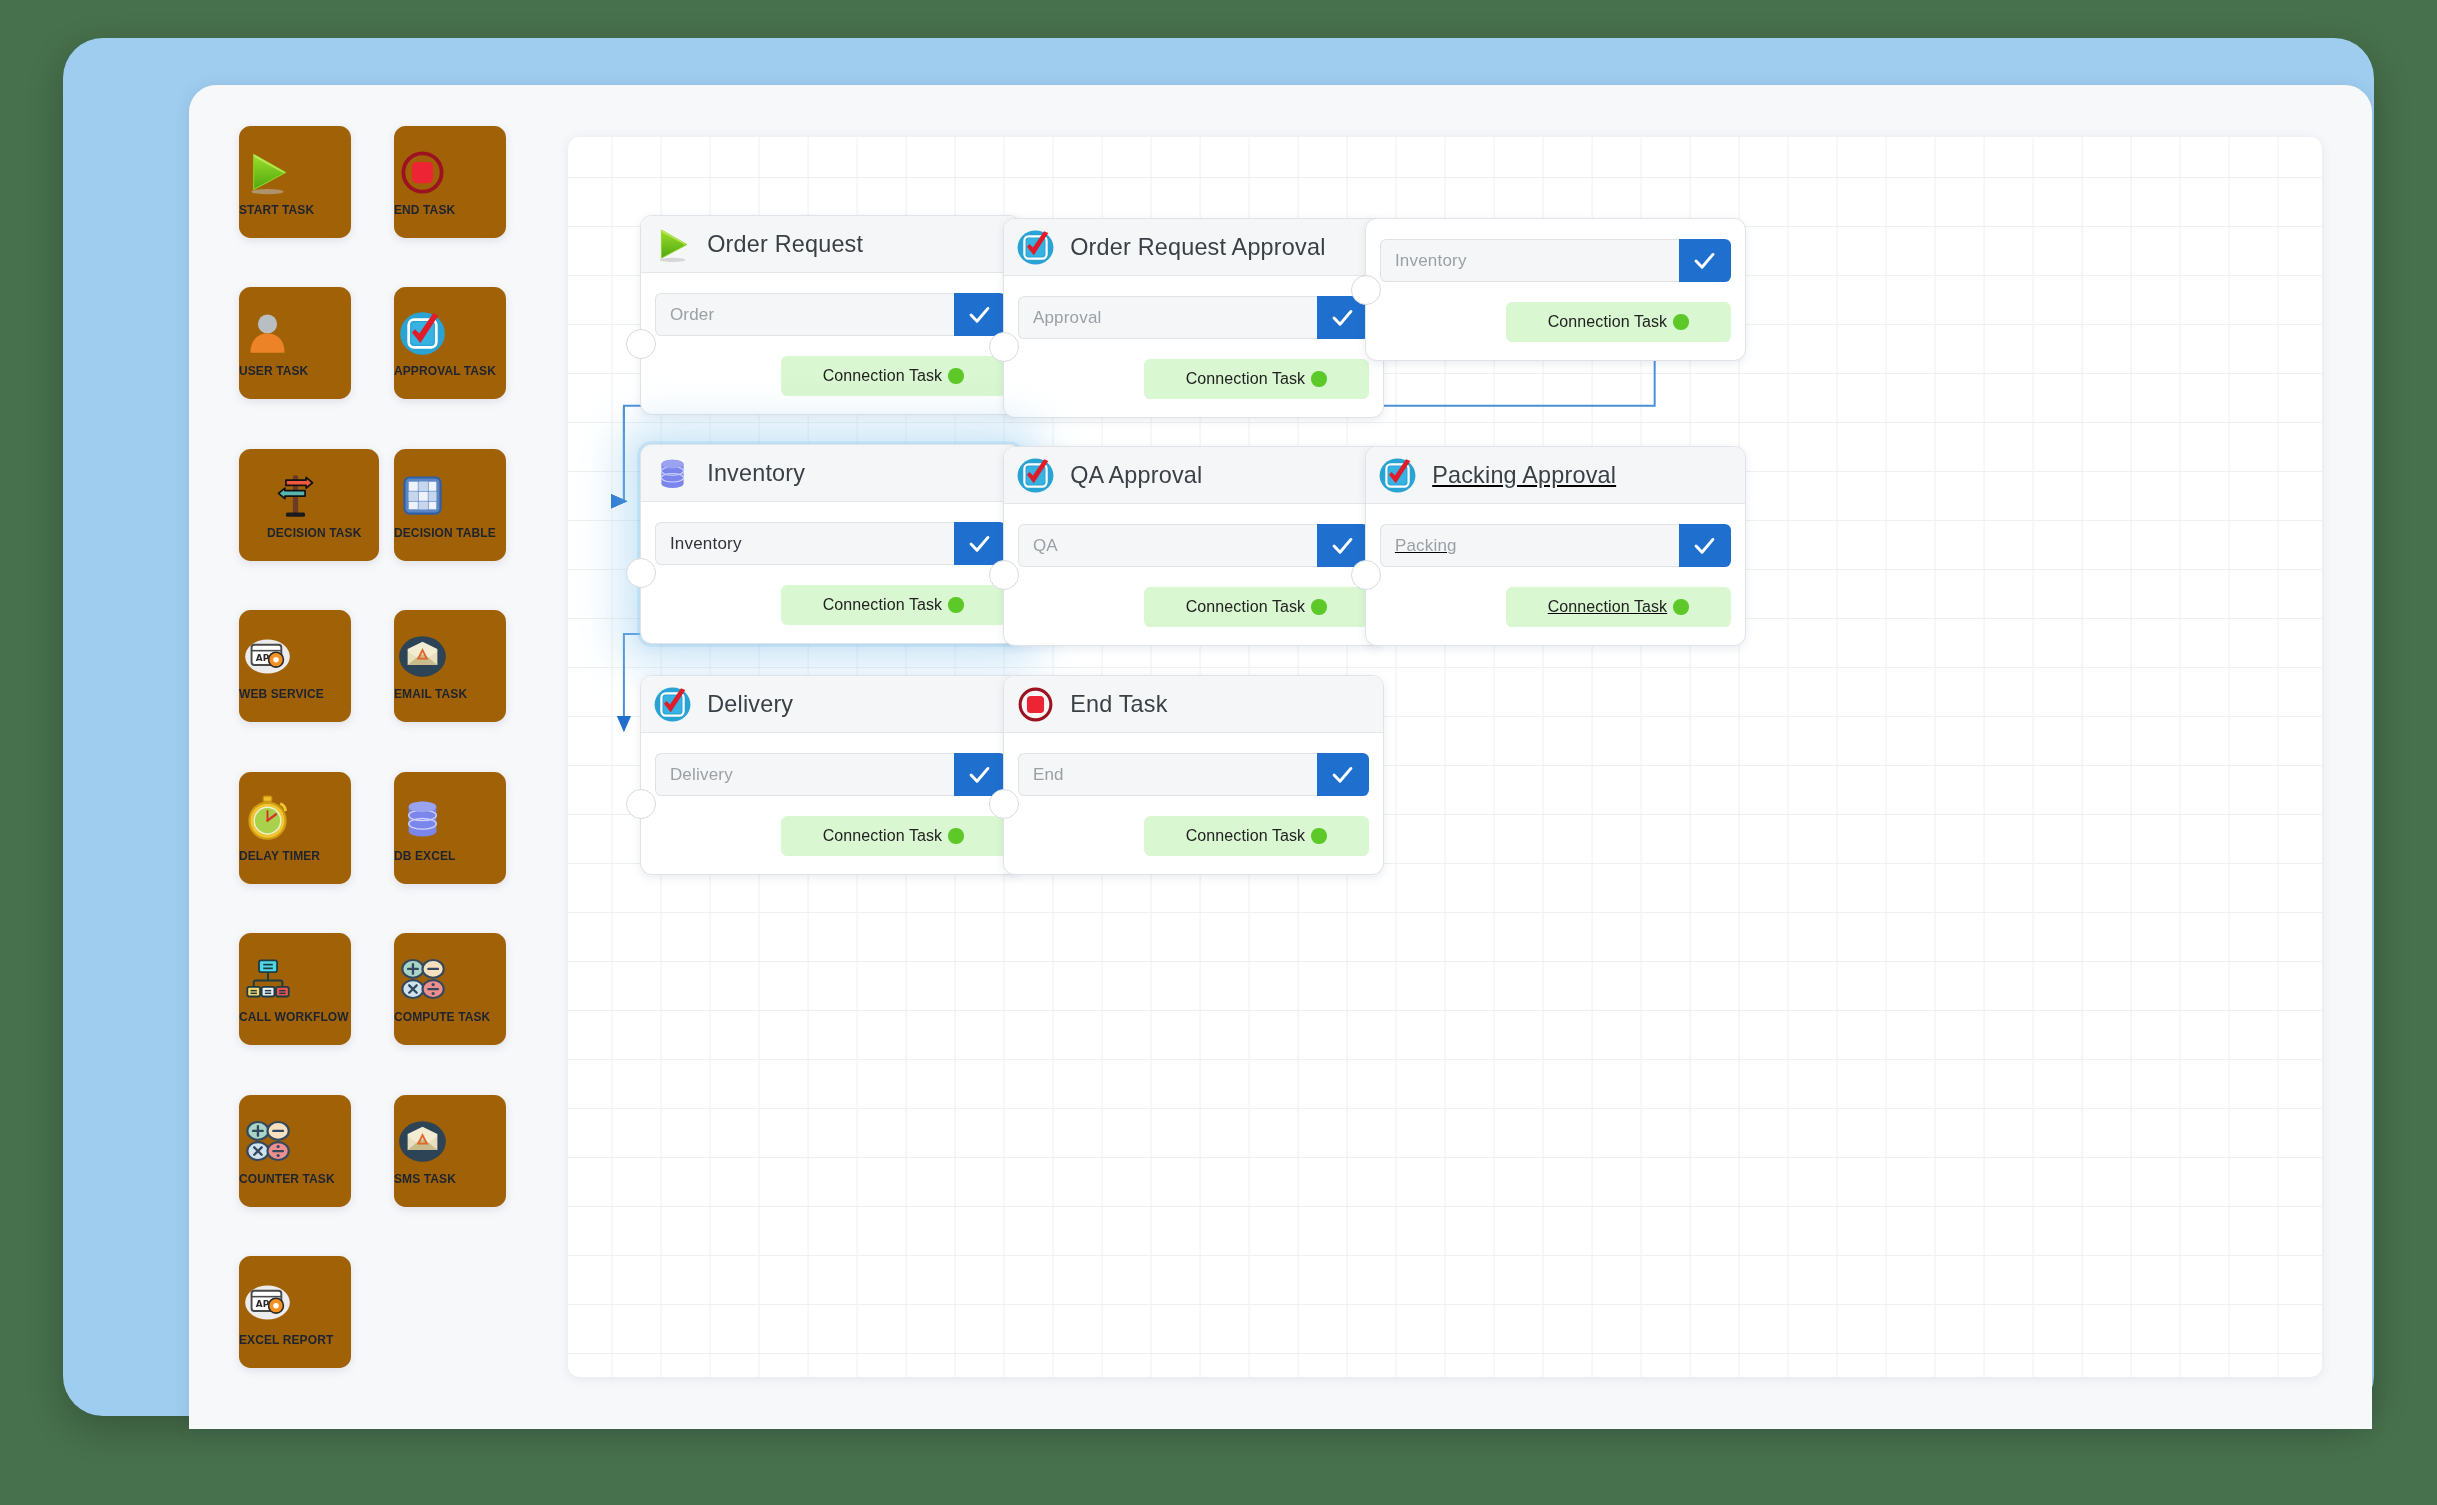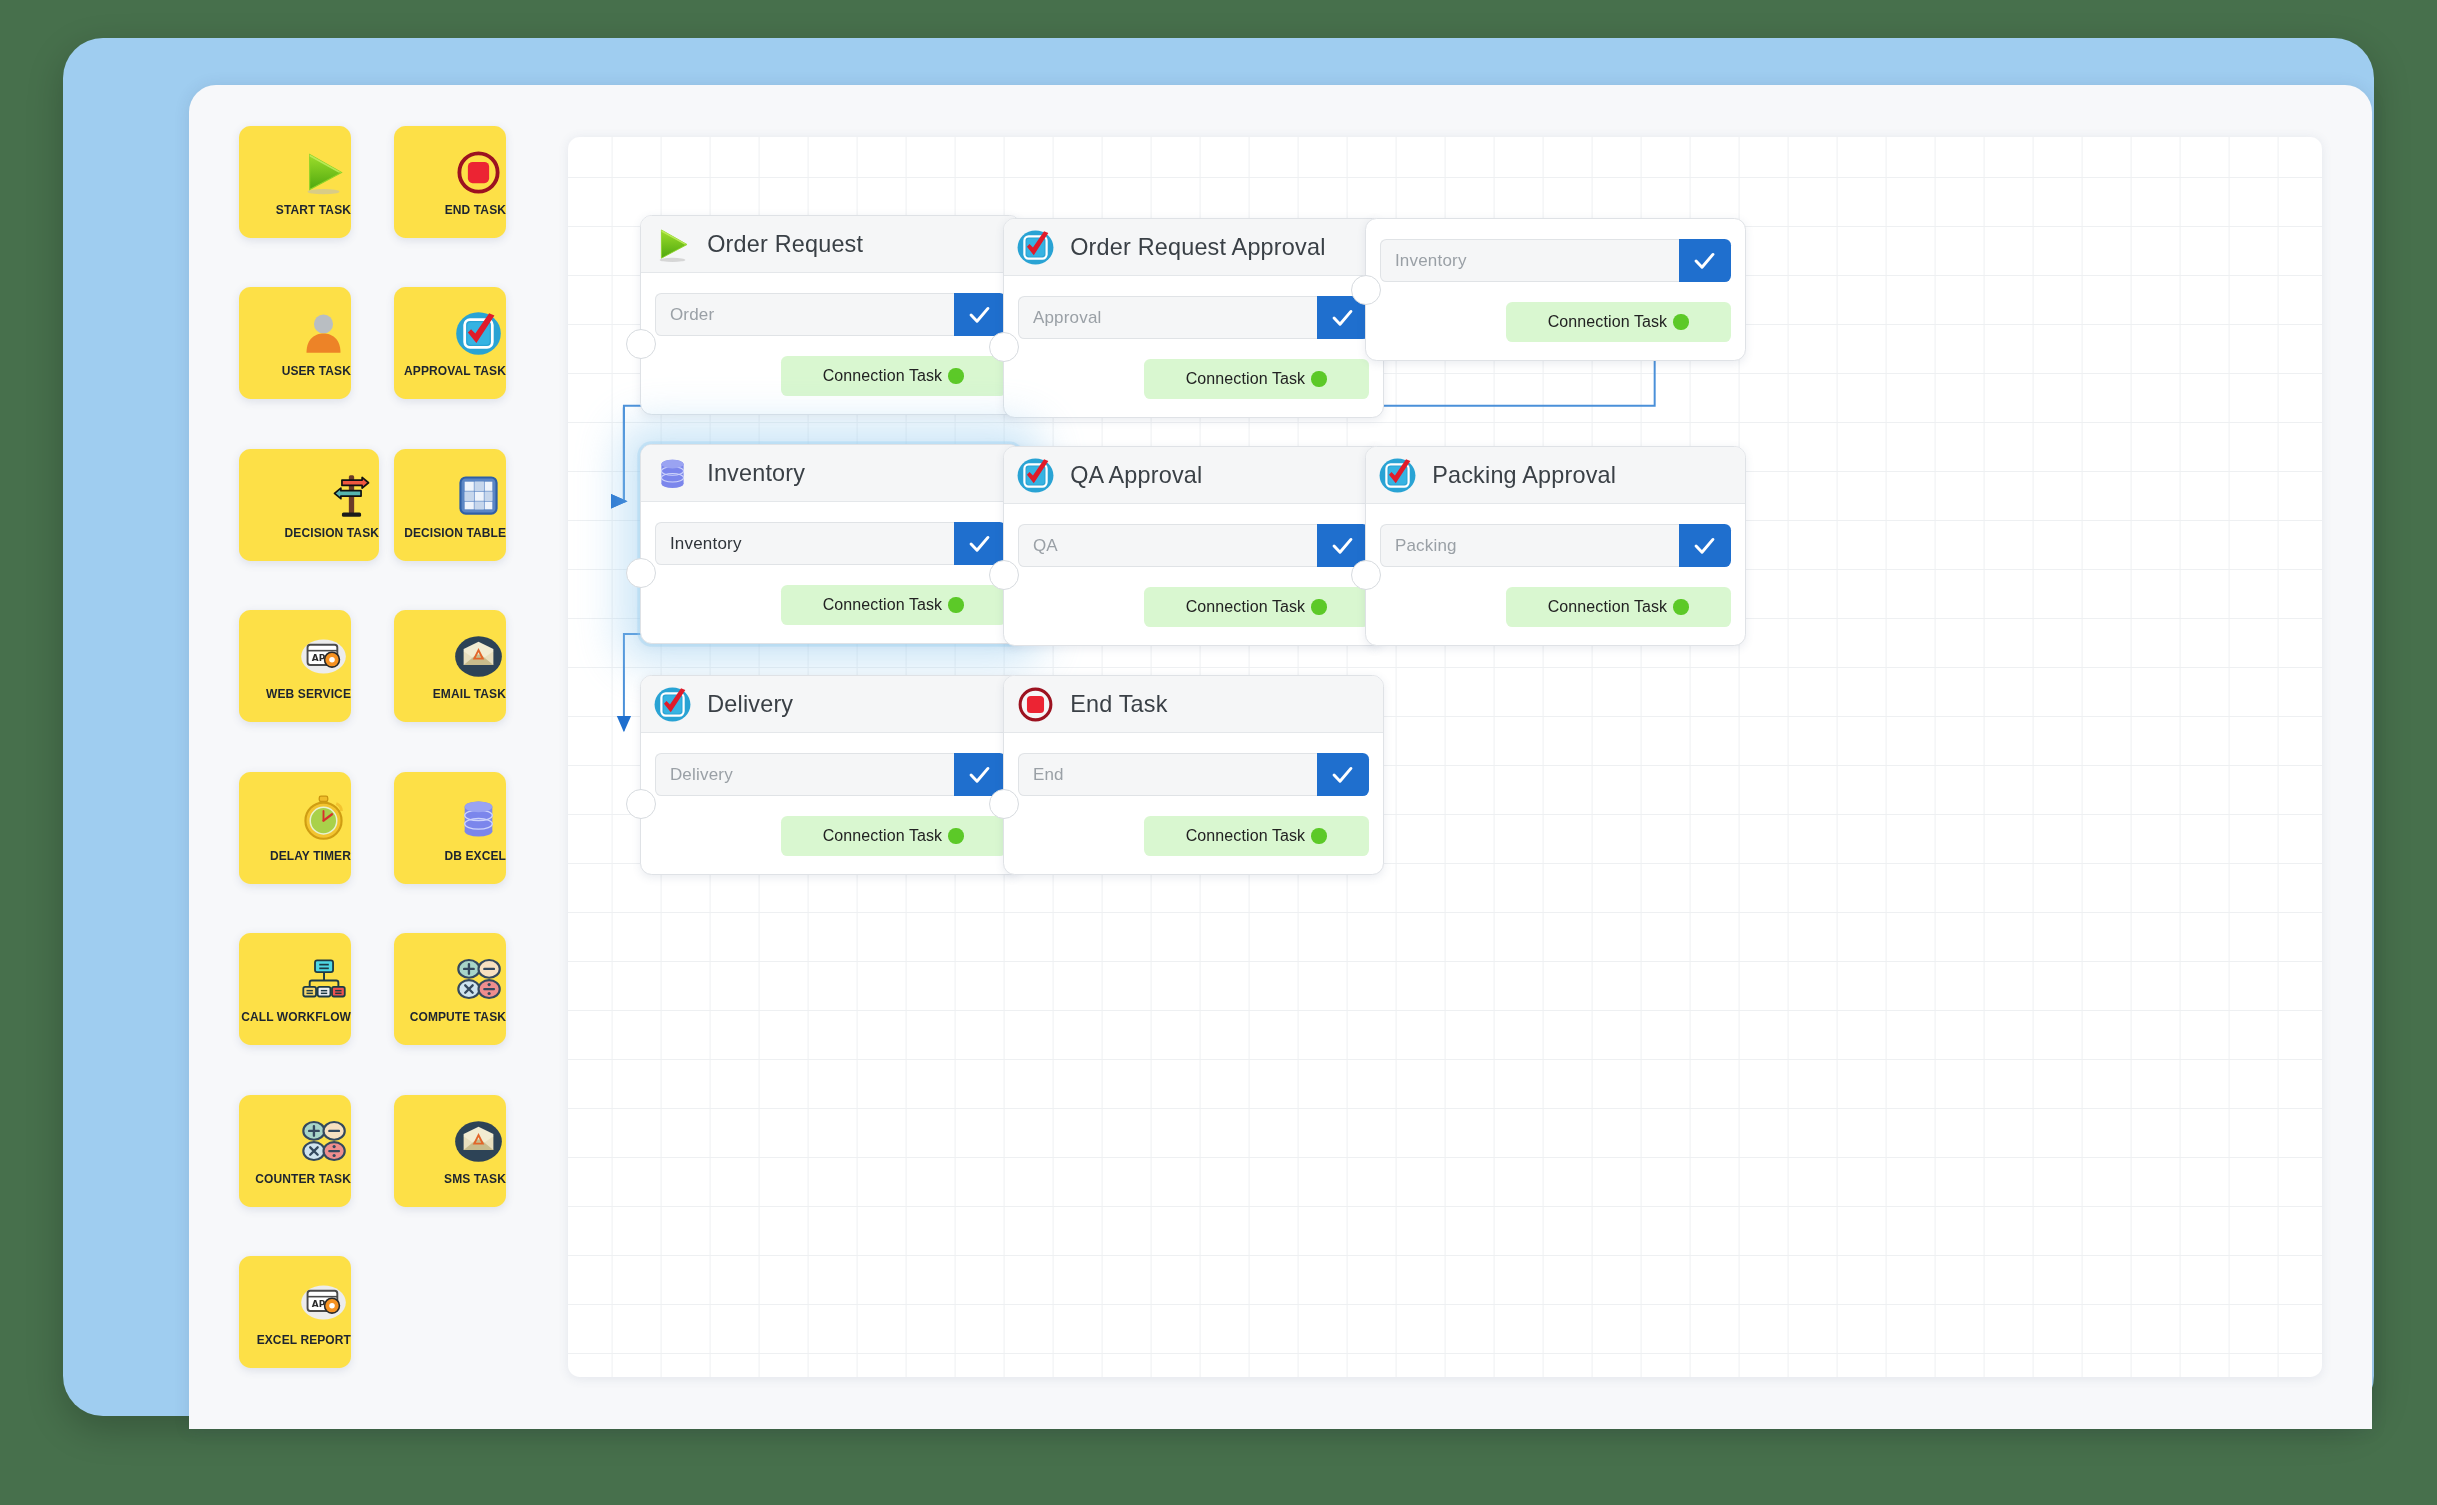--- a/index.html
+++ b/index.html
@@ -20,23 +20,23 @@
     background:#f7f8fa;border-radius:27px 27px 0 0;
     box-shadow:0 1.8px 16px rgba(40,60,90,.12);
     overflow:hidden;
   }
   
   #palette{
     position:absolute;left:50px;top:41px;width:298px;height:1263px;
   }
   .pal-item{
     position:absolute;width:112px;height:112px;
-    background:#fde047;border-radius:11.7px;
+    background:#a16207;border-radius:11.7px;
     box-shadow:0 2.7px 8px rgba(60,80,120,.13);
-    display:flex;flex-direction:column;align-items:flex-end;justify-content:center;
+    display:flex;flex-direction:column;align-items:flex-start;justify-content:center;
     cursor:grab;
   }
   .pal-icon{width:56px;height:51px;display:flex;align-items:center;justify-content:center;}
   .pal-label{
     margin-top:6.3px;font-size:12px;font-weight:700;color:#1d2430;
     letter-spacing:0.1px;text-align:center;line-height:1.1;white-space:nowrap;
   }
   
   #canvas{
     position:absolute;left:379px;top:52px;width:1754px;height:1240px;
@@ -488,21 +488,21 @@
                   <path d="M4.5 12.5 L9.8 18 L19.5 6.6" fill="none" stroke="#fff" stroke-width="2.6" stroke-linecap="round" stroke-linejoin="round"></path>
                 </svg>
               </div>
             </div>
             <div class="conn">
               <span>Connection Task</span>
               <span class="conn-dot"></span>
             </div>
           </div>
         </div>
-        <div class="node" style="left: 797px; top: 309px;">
+        <div class="node" style="left: 797px; top: 309px; text-decoration: underline;">
           <div class="node-head">
             <div class="node-ico">
               <svg width="41" height="41" viewBox="0 0 48 48">
                 <ellipse cx="24" cy="24" rx="21" ry="20" fill="#29a3d4"></ellipse>
                 <rect x="11" y="11" width="26" height="26" rx="5" fill="none" stroke="#fff" stroke-width="2.6"></rect>
                 <rect x="13.5" y="13.5" width="21" height="21" rx="3.5" fill="#36b3e2"></rect>
                 <path d="M14 23 L22 33 L39 7 L34 5 L21 24 L17 20 Z" fill="#e01b2a"></path>
               </svg>
             </div>
             <div class="node-title">Packing Approval</div>

